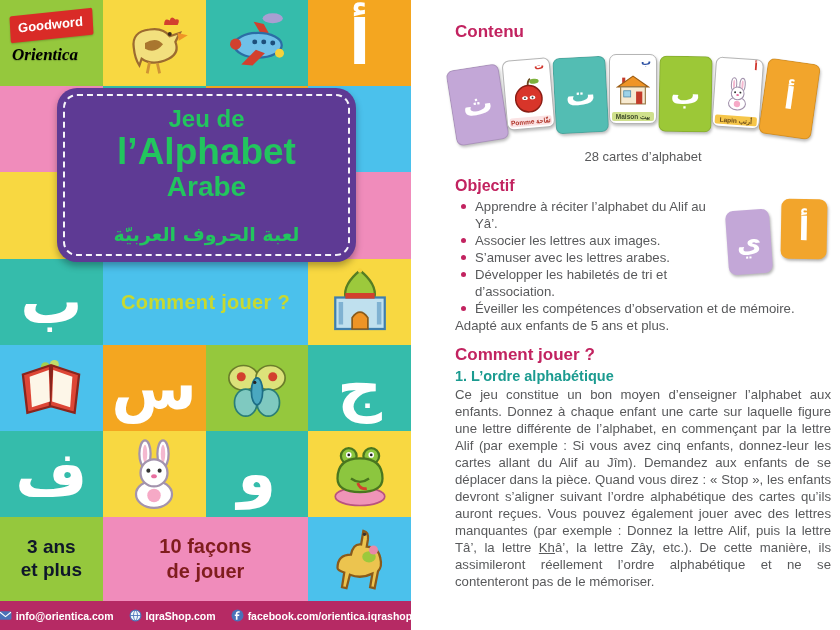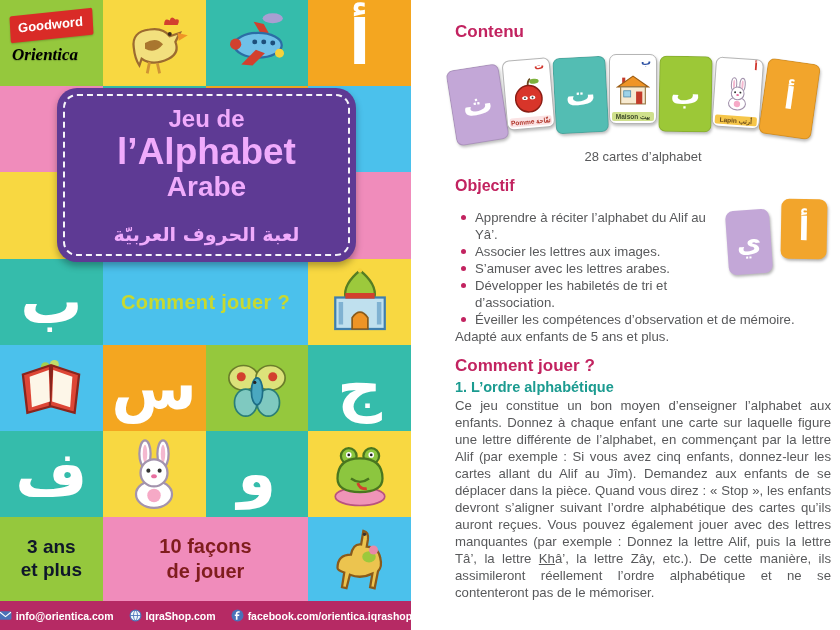--- a/index.html
+++ b/index.html
@@ -26,21 +26,21 @@
             padding:5px 10px 7px 8px;border-radius:2px;transform:rotate(-3deg) skewY(-3deg);
             box-shadow:0 1px 2px rgba(0,0,0,.2)}
   .orientica{color:#000000;font-family:"Liberation Serif",serif;font-style:italic;font-weight:bold;
              font-size:17px;margin-top:6px;margin-left:2px;text-shadow:0 1px 1px rgba(0,0,0,.2)}
 
   .title-box{position:absolute;left:57px;top:88px;width:299px;height:174px;background:#5e3a94;
              border-radius:20px;z-index:3;display:flex;flex-direction:column;align-items:center;
              justify-content:center;box-shadow:0 4px 7px rgba(0,0,0,.3)}
   .title-box::before{content:"";position:absolute;inset:6px;border:2px dashed rgba(255,255,255,.95);
              border-radius:14px;pointer-events:none}
-  .title-box span{color:#f0abfc;font-weight:bold;line-height:1.08;text-align:right}
+  .title-box span{color:#22c55e;font-weight:bold;line-height:1.08;text-align:right}
   .t1{font-size:24px}.t2{font-size:37px}.t3{font-size:28px}
   .t4{font-size:19px;margin-top:22px;font-family:"DejaVu Sans",sans-serif}
 
   .footer-bar{position:absolute;left:0;bottom:0;width:411px;height:29px;background:#b62a64;
               display:flex;align-items:center;justify-content:center;gap:15px;z-index:4}
   .fitem{display:flex;align-items:center;gap:4px;color:#fff;font-weight:bold;font-size:10.5px}
   .ficon svg{width:13px;height:13px;display:block}
 
   
   .right-panel{position:absolute;left:455px;top:0;width:376px;padding-top:22px}
@@ -63,21 +63,21 @@
   .icard-label{width:100%;font-size:6.5px;font-weight:bold;text-align:center;border-radius:2px;
                height:9px;line-height:9px;overflow:hidden;white-space:nowrap}
   .caption{text-align:center;color:#58595b;font-size:13px;margin-top:5px}
 
   .section-objectif{margin-top:13px}
   .obj-cards{float:right;width:106px;height:76px;position:relative;margin:4px 0 4px 8px}
   .ocard{position:absolute;border-radius:8px;display:flex;align-items:center;justify-content:center;
          color:#fff;font-weight:bold;box-shadow:1px 2px 3px rgba(0,0,0,.3)}
   .ocard.c0{left:2px;top:11px;width:44px;height:64px;transform:rotate(-4deg);font-size:27px}
   .ocard.c1{left:56px;top:0;width:46px;height:60px;transform:rotate(1deg);font-size:32px}
-  #objectif-bullets{list-style:none;margin:14px 0 0;padding:0}
+  #objectif-bullets{list-style:none;margin:3px 0 0;padding:0}
   #objectif-bullets li{position:relative;padding-left:20px;color:#58595b;font-size:13.2px;
                        line-height:17px}
   #objectif-bullets li::before{content:"";position:absolute;left:6px;top:6px;width:5px;height:5px;
                        border-radius:50%;background:#c22360}
   .after-bullets{margin-top:3px}
 
   .section-how{margin-top:11px}
   .u{text-decoration:underline}
 </style>
 </head>

